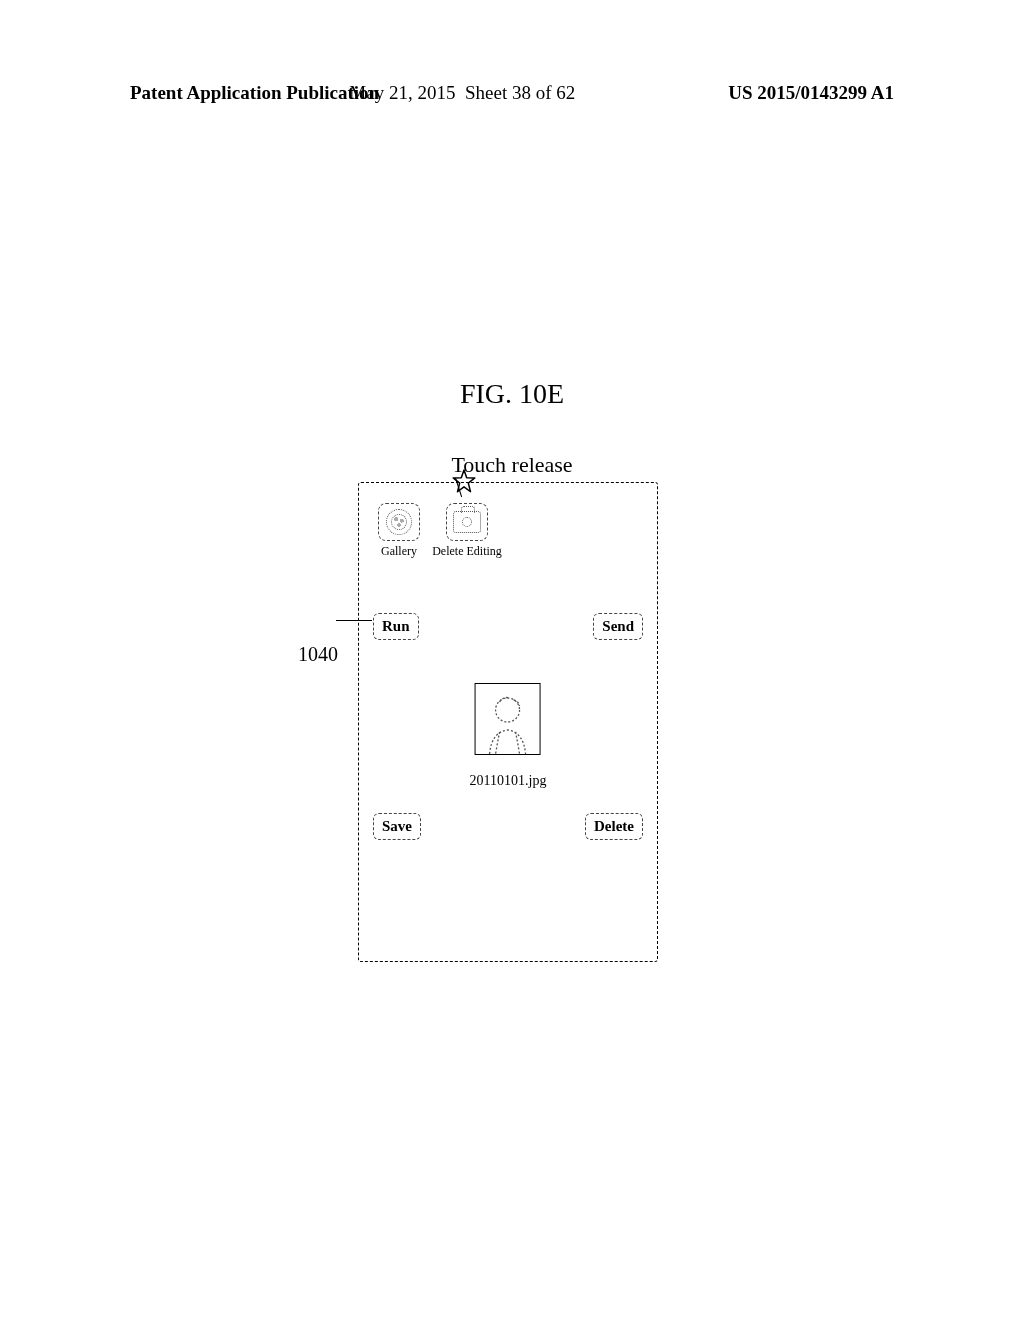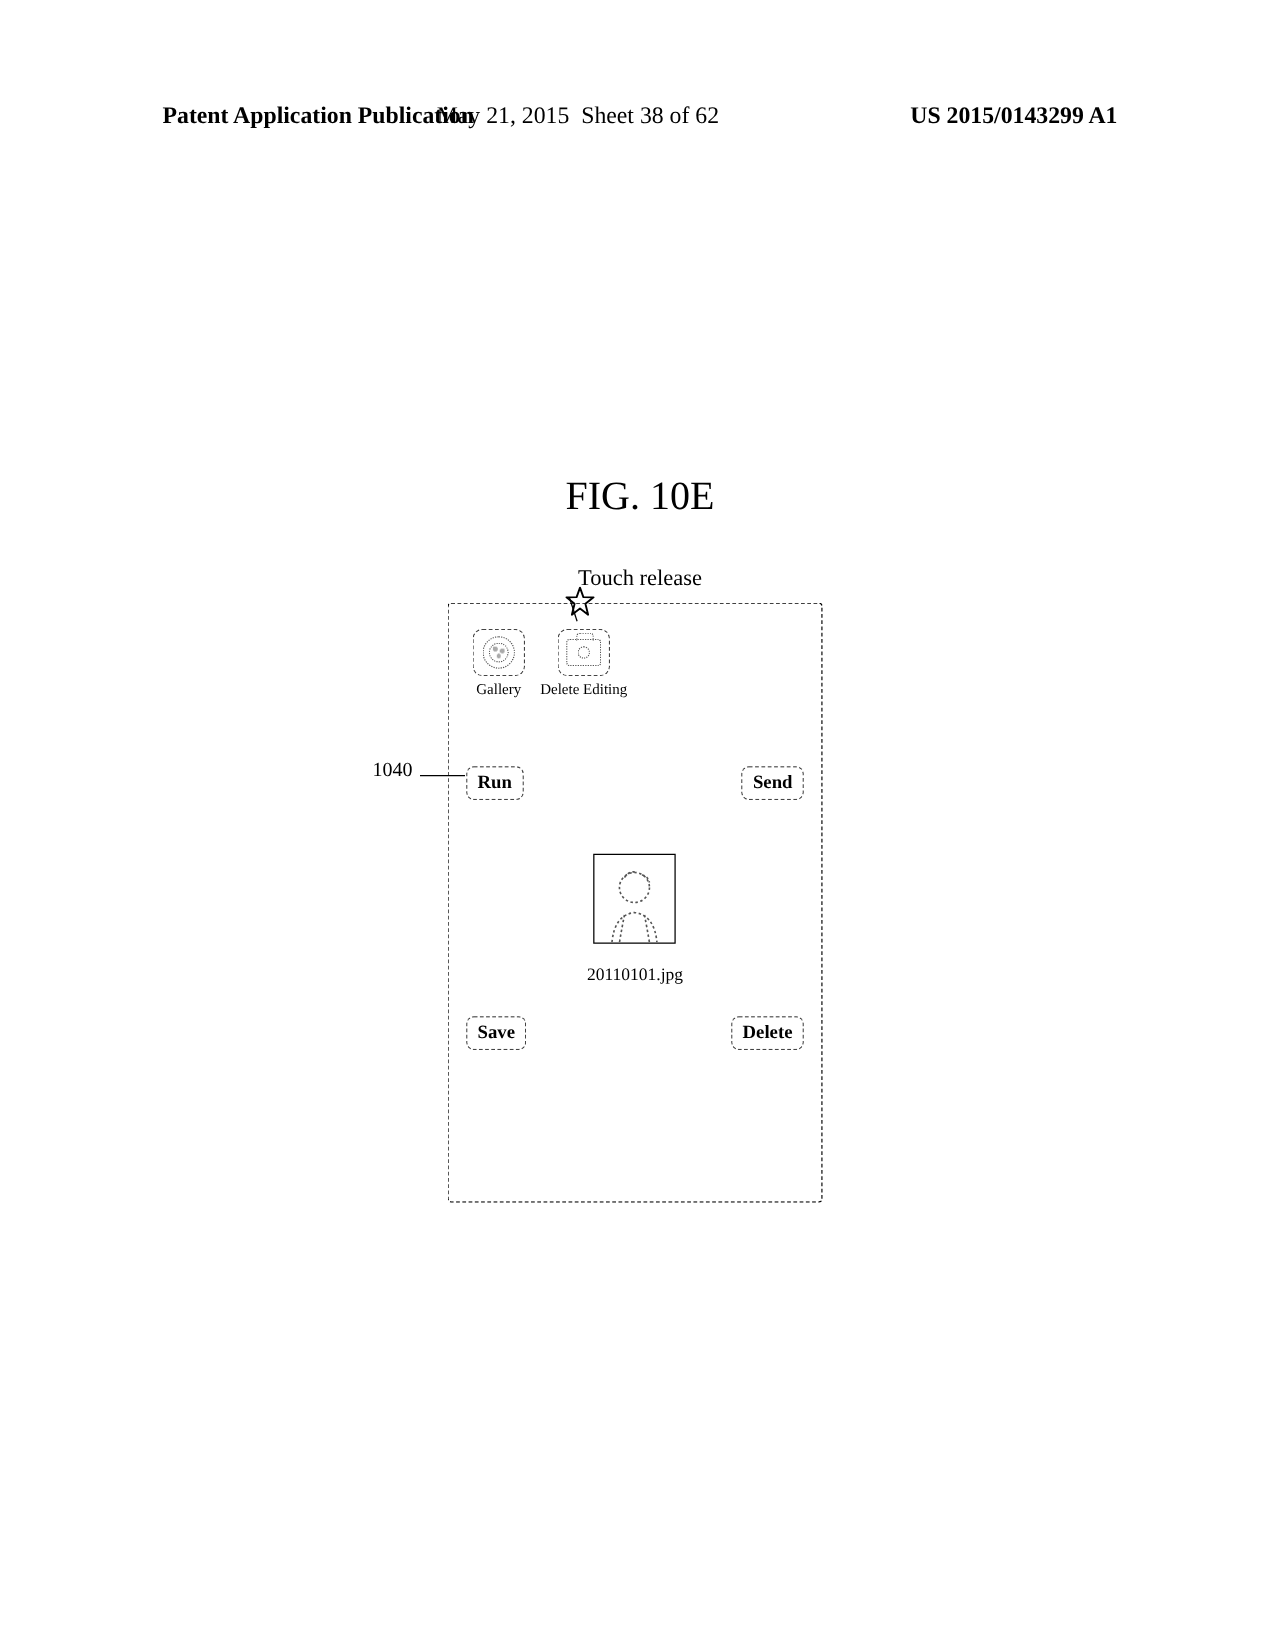--- a/index.html
+++ b/index.html
@@ -3,23 +3,23 @@
 <meta charset="utf-8">
 <style>
   * { box-sizing: border-box; margin: 0; padding: 0; }
   html, body { width: 1024px; height: 1320px; background: #fff; font-family: "Times New Roman", Times, serif; color: #000; }
   .page { position: relative; width: 1024px; height: 932px; padding-left: 25px; }
   .header { position: absolute; top: 82px; left: 0; width: 1024px; display: flex; justify-content: space-between; padding: 0 130px 0 130px; font-size: 19px; }
   .header .left { font-weight: bold; }
   .header .center { position: absolute; left: 50%; transform: translateX(-72%); }
   .header .right { font-weight: bold; }
 
-  .fig-title { position: absolute; top: 378px; left: 50%; transform: translateX(-50%); font-size: 32px; }
+  .fig-title { position: absolute; top: 378px; left: 50%; transform: translateX(-50%); font-size: 28px; }
 
-  .touch-label { position: absolute; top: 452px; left: 50%; transform: translateX(-50%); font-size: 18px; }
+  .touch-label { position: absolute; top: 452px; left: 50%; transform: translateX(-50%); font-size: 22px; }
   .touch-lead-line { position: absolute; top: 478px; left: 455px; width: 1px; height: 20px; background: #000; transform: rotate(-18deg); transform-origin: top; }
 
   .device { position: absolute; top: 482px; left: 358px; width: 300px; height: 480px; border: 1.5px dashed #000; border-radius: 3px; }
 
   .icon-row { position: absolute; top: 20px; left: 12px; display: flex; gap: 12px; font-family: Liberation Serif, serif; }
   .app-cell { display: flex; flex-direction: column; align-items: center; width: 56px; }
   .app-icon { width: 42px; height: 38px; border: 1.5px dashed #444; border-radius: 8px; background: #fff; position: relative; display:flex; align-items:center; justify-content:center; }
   .app-label { font-size: 12px; margin-top: 3px; white-space: nowrap; }
 
   .gallery-inner { width: 26px; height: 26px; border-radius: 50%; border: 1.5px dotted #555; display:flex; align-items:center; justify-content:center; }
@@ -37,21 +37,21 @@
   .action-btn { position: absolute; border: 1.5px dashed #444; border-radius: 6px; padding: 4px 8px; font-size: 15px; background: #fff; font-weight: bold; }
   .run-btn  { top: 130px; left: 14px; }
   .send-btn { top: 130px; right: 14px; }
   .save-btn { top: 330px; left: 14px; }
   .del-btn  { top: 330px; right: 14px; }
 
   .thumb-wrap { position: absolute; top: 200px; left: 50%; transform: translateX(-50%); display:flex; flex-direction: column; align-items: center; }
   .thumb { width: 66px; height: 72px; border: 1.5px solid #000; display:flex; align-items:flex-end; justify-content:center; overflow:hidden; }
   .thumb-name { font-size: 14px; margin-top: 18px; }
 
-  .callout-num { position: absolute; top: 608px; left: 298px; font-size: 16px; }
+  .callout-num { position: absolute; top: 643px; left: 298px; font-size: 20px; }
   .callout-line { position: absolute; top: 620px; left: 336px; width: 36px; height: 1px; background: #000; }
 
   .person-svg { width: 56px; height: 66px; }
 </style>
 </head>
 <body>
 
 <div class="page">
 
   <div class="header">

